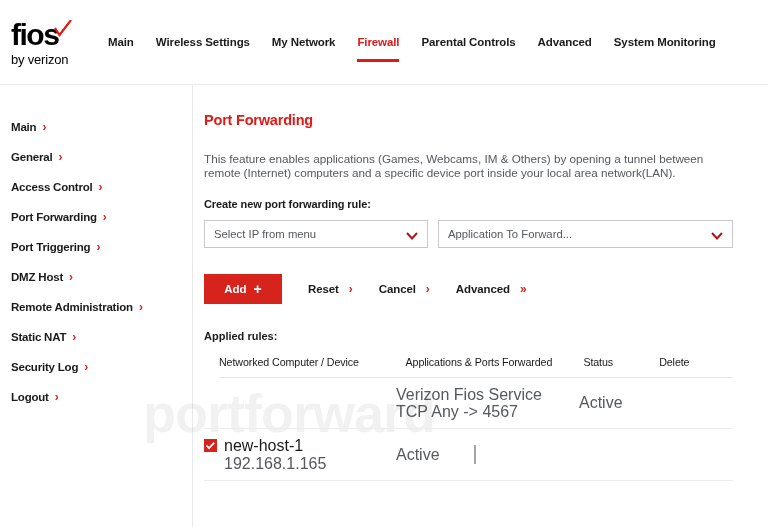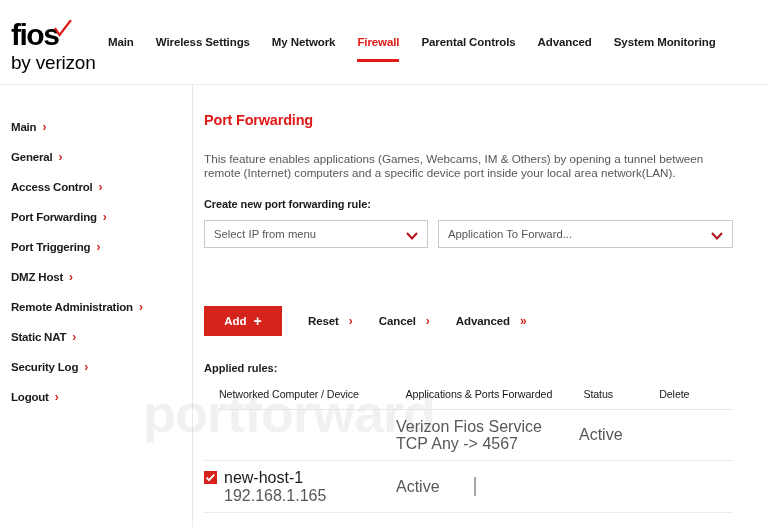--- a/index.html
+++ b/index.html
@@ -31,21 +31,21 @@
     color: #000;
     line-height: 30px;
     display: inline-block;
   }
   .logo-check {
     position: absolute;
     right: -14px; top: -7px;
     width: 18px; height: 18px;
   }
   .logo-byverizon {
-    font-size: 19px;
+    font-size: 13px;
     color: #000;
     margin-top: 2px;
     letter-spacing: -0.2px;
   }
   .nav {
     position: absolute;
     left: 108px; top: 36px;
     display: flex;
     align-items: flex-start;
   }
@@ -147,21 +147,21 @@
   .sel-caret {
     position: absolute;
     right: 9px; top: 50%;
     transform: translateY(-50%);
     width: 12px; height: 8px;
   }
 
   
   .btn-row {
     display: flex;
-    margin-top: 58px;
+    margin-top: 26px;
   }
   .btn-add {
     width: 78px; height: 30px;
     background: #d6241c;
     color: #fff;
     font-size: 11.5px;
     font-weight: bold;
     display: flex;
     align-items: center;
     justify-content: center;

